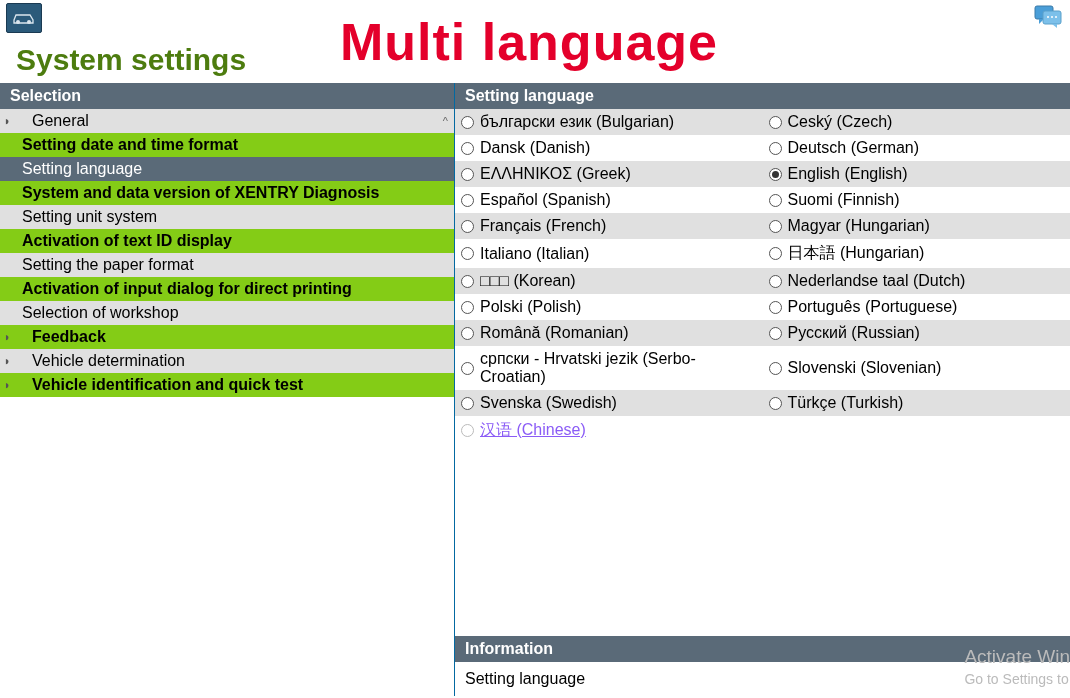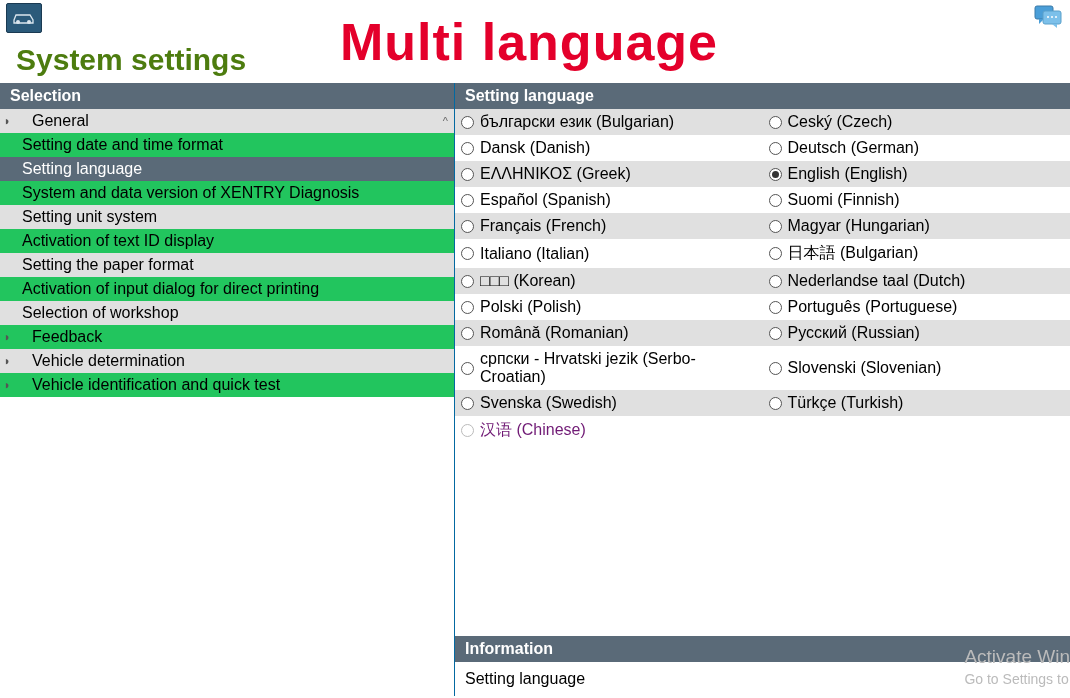--- a/index.html
+++ b/index.html
@@ -78,21 +78,21 @@
       padding: 3px 4px 3px 8px;
       display: flex;
       align-items: center;
       font-size: 16px;
       cursor: pointer;
       position: relative;
     }
     .tree-item.level-0 { padding-left: 0px; }
     .tree-item.level-1 { padding-left: 22px; }
     .tree-item.striped-even { background: #e0e0e0; }
-    .tree-item.striped-odd { background: #22c55e; }
+    .tree-item.striped-odd { background: #84cc16; font-weight: bold; }
     .tree-item.selected {
       background: #5a6a78;
       color: #fff;
     }
     .expand-marker {
       display: inline-block;
       width: 14px;
       text-align: center;
       font-size: 12px;
       color: #555;
@@ -115,21 +115,21 @@
     }
     .lang-row.striped-even { background: #e0e0e0; }
     .lang-row.striped-odd { background: #fff; }
     .lang-cell {
       flex: 1;
       display: flex;
       align-items: center;
       padding: 2px 6px;
       font-size: 16px;
     }
-    .lang-cell.disabled { color: #701a75; }
+    .lang-cell.disabled { color: #8b5cf6; text-decoration: underline; }
     .radio-circle {
       width: 13px;
       height: 13px;
       border: 1px solid #555;
       border-radius: 50%;
       margin-right: 6px;
       flex-shrink: 0;
       display: flex;
       align-items: center;
       justify-content: center;
@@ -291,21 +291,21 @@
             <span>Magyar (Hungarian)</span>
           </div>
         </div>
         <div class="lang-row striped-odd">
           <div class="lang-cell">
             <span class="radio-circle"></span>
             <span>Italiano (Italian)</span>
           </div>
           <div class="lang-cell">
             <span class="radio-circle"></span>
-            <span>日本語 (Bulgarian)</span>
+            <span>日本語 (Hungarian)</span>
           </div>
         </div>
         <div class="lang-row striped-even">
           <div class="lang-cell">
             <span class="radio-circle"></span>
             <span>□□□ (Korean)</span>
           </div>
           <div class="lang-cell">
             <span class="radio-circle"></span>
             <span>Nederlandse taal (Dutch)</span>

